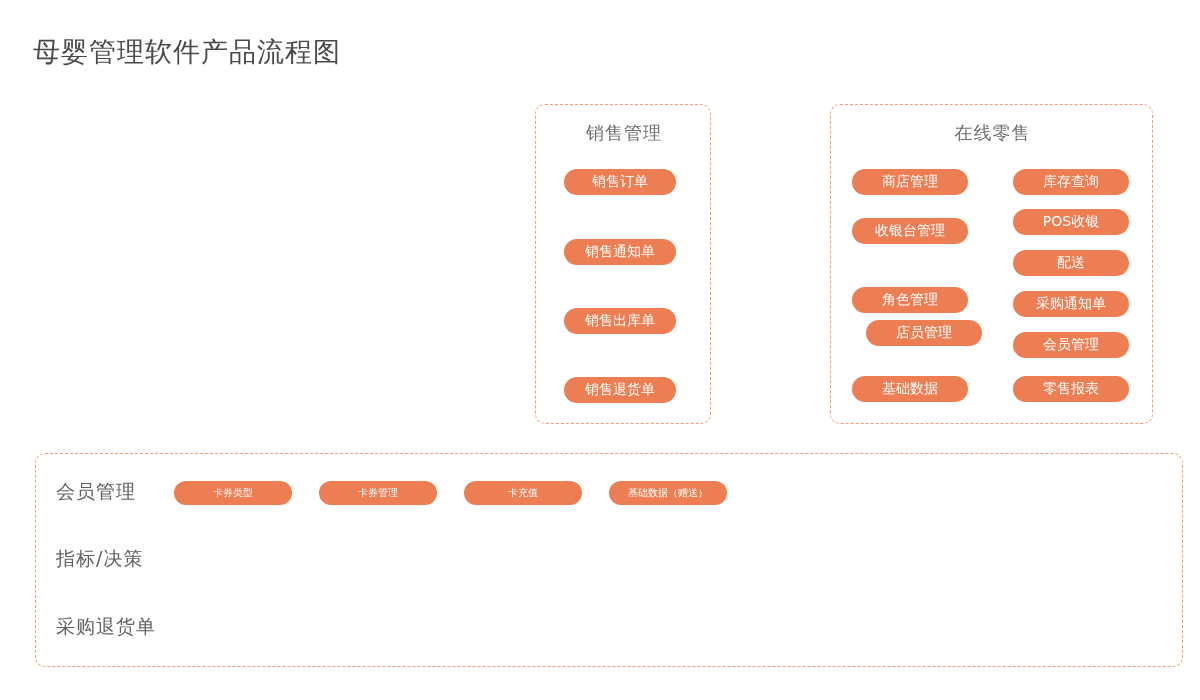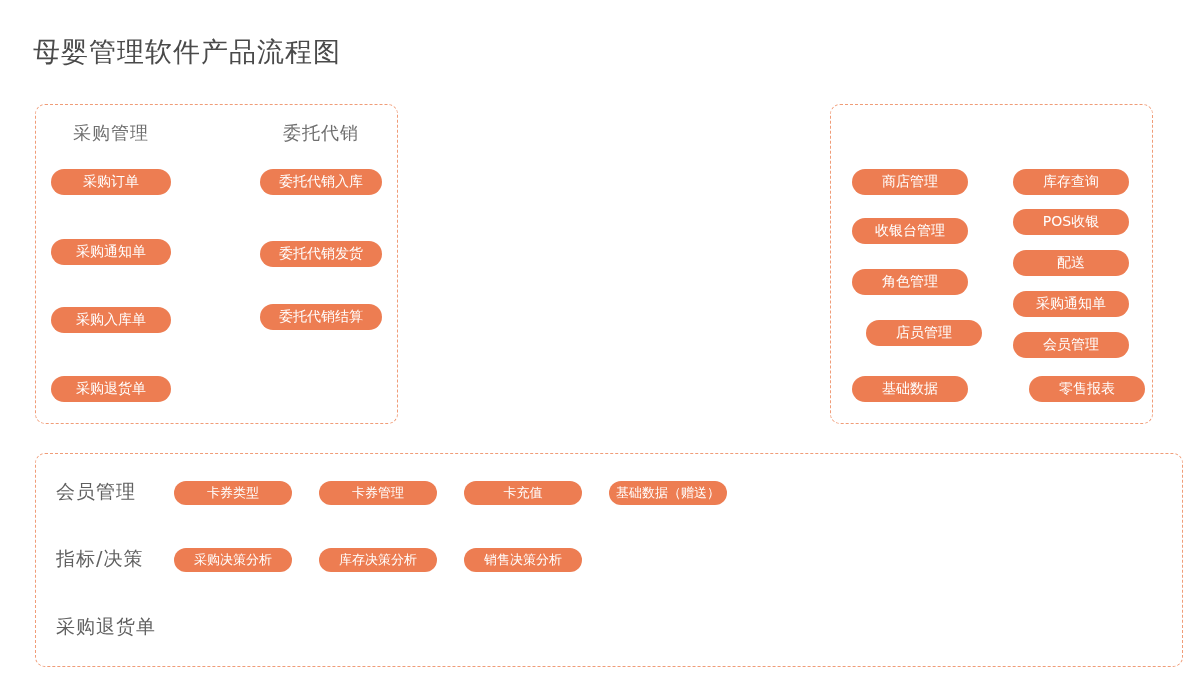--- a/index.html
+++ b/index.html
@@ -19,73 +19,64 @@
     color:var(--title-text);letter-spacing:1px;}
   .panel{position:absolute;border:1px dashed var(--panel-border);border-radius:10px;}
   .panel-header{position:absolute;top:16px;font-size:18px;color:var(--header-text);
     text-align:center;letter-spacing:1px;}
   .pill{position:absolute;height:26px;background:var(--accent);border-radius:13px;
     color:var(--pill-text);font-size:14px;display:flex;align-items:center;
     justify-content:center;white-space:nowrap;}
   .row-label{position:absolute;left:20px;font-size:19px;color:var(--label-text);
     letter-spacing:1px;}
   .row-pills{position:absolute;left:138px;display:flex;gap:27px;}
-  .row-pills .pill{position:static;width:118px;height:24px;border-radius:12px;font-size:13px;}
+  .row-pills .pill{position:static;width:118px;height:24px;border-radius:12px;font-size:10px;}
 </style>
 </head>
 <body>
 
 <div class="canvas">
 
   <h1 class="title">母婴管理软件产品流程图</h1>
 
-  <section class="panel" style="left:35px;top:104px;width:363px;height:320px">
-    <div class="panel-header" style="left:15px;width:120px">采购管理</div>
-    <div class="panel-header" style="left:224px;width:122px">委托代销</div>
 
-    <div class="pill" style="left:15px;top:64px;width:120px">采购订单</div>
-    <div class="pill" style="left:15px;top:134px;width:120px">采购通知单</div>
-    <div class="pill" style="left:15px;top:202px;width:120px">采购入库单</div>
-    <div class="pill" style="left:15px;top:271px;width:120px">采购退货单</div>
+  <section class="panel" style="left:535px;top:104px;width:176px;height:320px">
+    <div class="panel-header" style="left:0;width:176px">销售管理</div>
 
-    <div class="pill" style="left:224px;top:64px;width:122px">委托代销入库</div>
-    <div class="pill" style="left:224px;top:136px;width:122px">委托代销发货</div>
-    <div class="pill" style="left:224px;top:199px;width:122px">委托代销结算</div>
+    <div class="pill" style="left:28px;top:64px;width:112px">销售订单</div>
+    <div class="pill" style="left:28px;top:134px;width:112px">销售通知单</div>
+    <div class="pill" style="left:28px;top:203px;width:112px">销售出库单</div>
+    <div class="pill" style="left:28px;top:272px;width:112px">销售退货单</div>
   </section>
 
-
   <section class="panel" style="left:830px;top:104px;width:323px;height:320px">
+    <div class="panel-header" style="left:0;width:323px">在线零售</div>
 
     <div class="pill" style="left:21px;top:64px;width:116px">商店管理</div>
     <div class="pill" style="left:21px;top:113px;width:116px">收银台管理</div>
-    <div class="pill" style="left:21px;top:164px;width:116px">角色管理</div>
+    <div class="pill" style="left:21px;top:182px;width:116px">角色管理</div>
     <div class="pill" style="left:35px;top:215px;width:116px">店员管理</div>
     <div class="pill" style="left:21px;top:271px;width:116px">基础数据</div>
 
     <div class="pill" style="left:182px;top:64px;width:116px">库存查询</div>
     <div class="pill" style="left:182px;top:104px;width:116px">POS收银</div>
     <div class="pill" style="left:182px;top:145px;width:116px">配送</div>
     <div class="pill" style="left:182px;top:186px;width:116px">采购通知单</div>
     <div class="pill" style="left:182px;top:227px;width:116px">会员管理</div>
-    <div class="pill" style="left:198px;top:271px;width:116px">零售报表</div>
+    <div class="pill" style="left:182px;top:271px;width:116px">零售报表</div>
   </section>
 
   <section class="panel" style="left:35px;top:453px;width:1148px;height:214px">
 
     <div class="row-label" style="top:25px">会员管理</div>
     <div class="row-pills" style="top:27px">
       <div class="pill">卡券类型</div>
       <div class="pill">卡券管理</div>
       <div class="pill">卡充值</div>
       <div class="pill">基础数据（赠送）</div>
     </div>
 
     <div class="row-label" style="top:92px">指标/决策</div>
-    <div class="row-pills" style="top:94px">
-      <div class="pill">采购决策分析</div>
-      <div class="pill">库存决策分析</div>
-      <div class="pill">销售决策分析</div>
-    </div>
 
     <div class="row-label" style="top:160px">采购退货单</div>
   </section>
 
 </div>
 
 </body></html>

